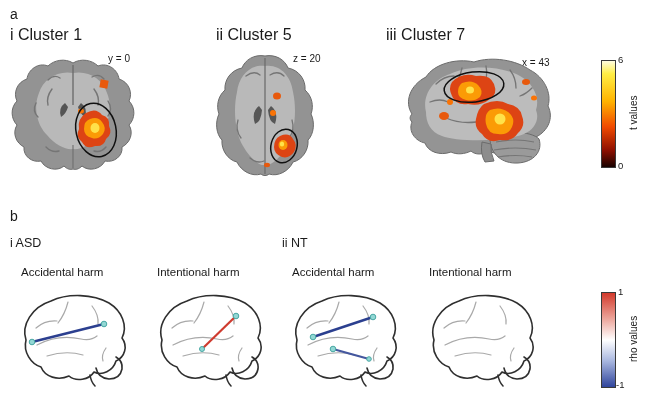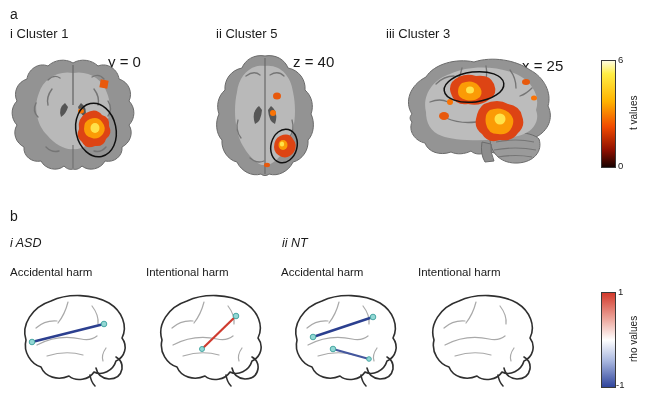--- a/index.html
+++ b/index.html
@@ -2,24 +2,24 @@
 <html><head>
 <meta charset="utf-8">
 <style>
   html,body { margin:0; padding:0; background:#ffffff; }
   .fig {
     position:relative; width:646px; height:410px; background:#ffffff;
     font-family:"Liberation Sans", sans-serif; color:#1a1a1a; overflow:hidden;
   }
   .abs { position:absolute; }
   .panel-label  { font-size:14px; }
-  .cluster-title{ font-size:13px; }
-  .group-title  { font-size:12.5px;font-style:italic; }
-  .cond-label   { font-size:11.5px; }
-  .coord-label  { font-size:15px; }
+  .cluster-title{ font-size:16px; }
+  .group-title  { font-size:12.5px; }
+  .cond-label   { font-size:11.5px;margin-left:11px; }
+  .coord-label  { font-size:10px; }
   .tick         { font-size:9.5px; }
   .vlabel {
     font-size:10px; writing-mode:vertical-rl; transform:rotate(180deg);
     text-align:center; line-height:11px; white-space:nowrap;
   }
   .cbar { border:1px solid #3a3a3a; }
   .cbar-t {
     background:linear-gradient(to bottom,
       #fffde0 0%, #ffee45 12%, #ffb300 38%, #f04a00 62%, #8f1000 84%, #190200 100%);
   }
@@ -30,25 +30,25 @@
 </style>
 </head>
 <body>
 
 <div class="fig">
 
   <div class="abs panel-label" style="left:10px;top:6px">a</div>
 
   <div class="abs cluster-title" style="left:10px;top:26px">i Cluster 1</div>
   <div class="abs cluster-title" style="left:216px;top:26px">ii Cluster 5</div>
-  <div class="abs cluster-title" style="left:386px;top:26px">iii Cluster 3</div>
+  <div class="abs cluster-title" style="left:386px;top:26px">iii Cluster 7</div>
 
   <div class="abs coord-label" style="left:108px;top:53px">y = 0</div>
-  <div class="abs coord-label" style="left:293px;top:53px">z = 40</div>
-  <div class="abs coord-label" style="left:522px;top:57px">x = 25</div>
+  <div class="abs coord-label" style="left:293px;top:53px">z = 20</div>
+  <div class="abs coord-label" style="left:522px;top:57px">x = 43</div>
 
   <svg class="abs" style="left:8px;top:55px" width="130" height="122" viewBox="0 0 130 122">
     <path d="M65,8 C57,3 46,5 40,11 C30,7 20,15 19,24 C9,27 5,38 9,46 C2,53 3,64 9,70
          C4,78 8,88 16,92 C15,101 24,108 33,106 C37,114 49,117 56,111 C59,114 62,115 65,114
          C68,115 71,114 74,111 C81,117 93,114 97,106 C106,108 115,101 114,92 C122,88 126,78 121,70
          C127,64 128,53 121,46 C125,38 121,27 111,24 C110,15 100,7 90,11 C84,5 73,3 65,8 Z" fill="#939393" stroke="#6b6b6b" stroke-width="1"></path>
     <path d="M65,18 C50,15 35,24 31,38 C25,52 29,70 39,80 C47,90 58,95 65,94
          C72,95 83,90 91,80 C101,70 105,52 99,38 C95,24 80,15 65,18 Z" fill="#b9b9b9"></path>
     <g stroke="#757575" stroke-width="1.4" fill="none" stroke-linecap="round">
       <path d="M40,25 q6,-6 12,-2"></path>

